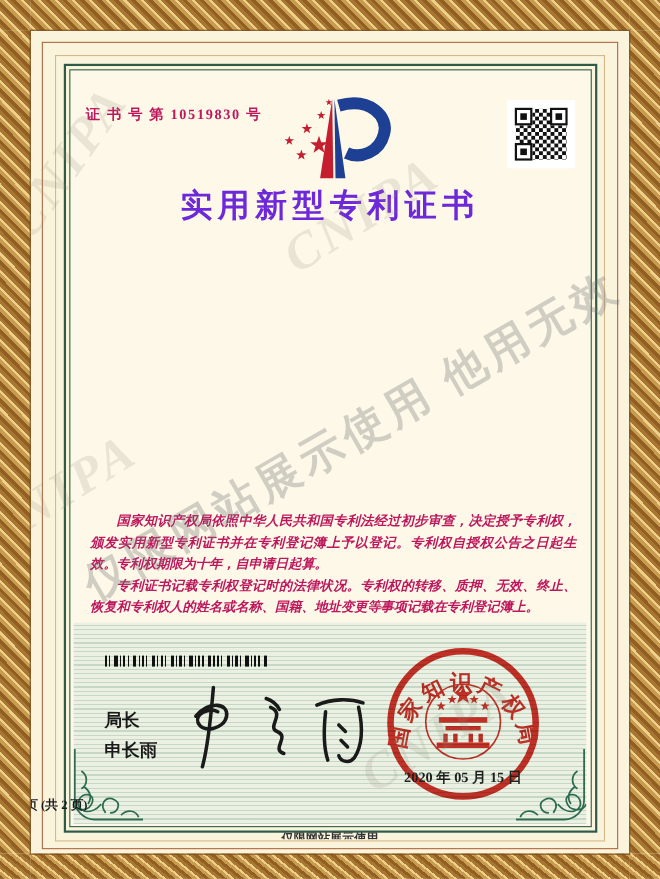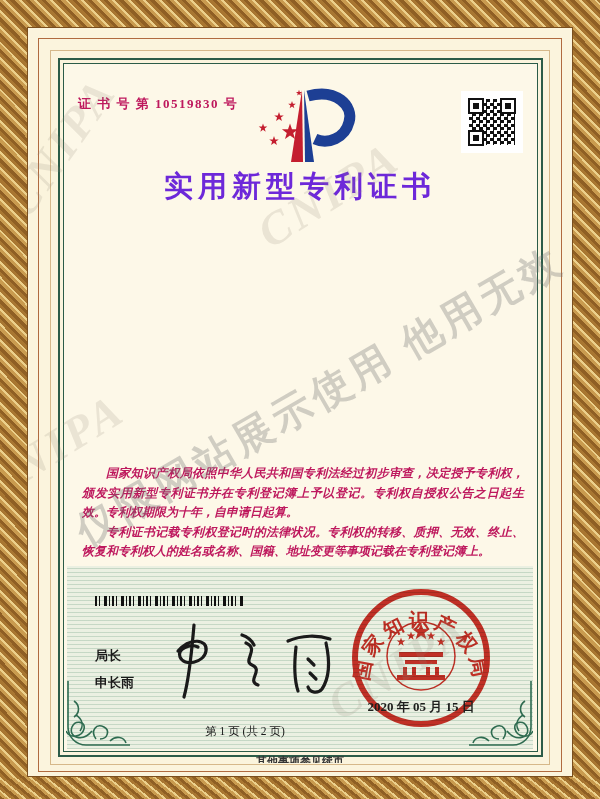--- a/index.html
+++ b/index.html
@@ -40,27 +40,27 @@
   .finder::after{content:"";position:absolute;left:3px;top:3px;width:6px;height:6px;background:#111;}
   .f-tl{left:-1px;top:-1px;} .f-tr{right:-1px;top:-1px;} .f-bl{left:-1px;bottom:-1px;}
   .field{position:absolute;left:95px;display:flex;font-size:12px;font-weight:bold;color:#222;white-space:nowrap;}
   .flabel{display:inline-block;width:80px;text-align-last:justify;flex:none;margin-right:6px;}
   .fvalue{letter-spacing:.5px;}
   .addr2{position:absolute;left:181px;top:424px;font-size:12px;font-weight:bold;white-space:nowrap;}
   .paras{position:absolute;left:82px;top:464px;width:442px;z-index:5;}
   .paras p{margin:0;text-indent:2em;font-size:12px;line-height:19.5px;text-align:justify;font-style:italic;color:#be185d;font-weight:bold;}
   .barcode{left:95px;top:596px;width:150px;height:10px;z-index:6;
     background:repeating-linear-gradient(90deg,#111 0 2px,transparent 2px 4px,#111 4px 5px,transparent 5px 9px,#111 9px 12px,transparent 12px 14px,#111 14px 15px,transparent 15px 17px);}
-  .signer{left:95px;top:642px;font-size:13px;font-weight:bold;line-height:27px;z-index:6;}
+  .signer{left:95px;top:642px;font-size:16px;font-weight:bold;line-height:27px;z-index:6;}
   .sig-svg{position:absolute;left:150px;top:613px;z-index:6;}
   .seal{position:absolute;left:346px;top:586px;z-index:7;mix-blend-mode:multiply;opacity:.95;}
   .flourish{position:absolute;z-index:4;}
   .fl-left{left:66px;top:681px;}
   .fl-right{left:469px;top:681px;transform:scaleX(-1);}
-  .pagefoot{left:0;top:724px;width:490px;text-align:center;font-size:11.5px;font-weight:normal;z-index:6;}
+  .pagefoot{left:0;top:724px;width:490px;font-size:11.5px;font-weight:bold;z-index:6;}
   .contnote-clip{position:absolute;left:0;top:754px;width:600px;height:9px;overflow:hidden;z-index:6;}
   .contnote{width:600px;text-align:center;font-size:11px;font-weight:bold;color:#333;}
   
   .wm{position:absolute;pointer-events:none;white-space:nowrap;z-index:20;}
   .wm-main{left:-10px;top:368px;width:660px;text-align:center;font-size:40px;font-weight:bold;
     letter-spacing:5px;color:rgba(115,115,115,.32);transform:rotate(-30deg);}
   .wm-cnipa{font-size:46px;font-weight:bold;font-style:italic;color:rgba(150,140,122,.18);letter-spacing:4px;}
   .wm-c1{left:-18px;top:120px;transform:rotate(-55deg);}
   .wm-c2{left:250px;top:168px;transform:rotate(-32deg);}
   .wm-c3{left:-25px;top:420px;transform:rotate(-32deg);}
@@ -207,21 +207,21 @@
       <path d="M26,50 C16,62 2,56 6,46 C9,39 20,40 18,48 C16,56 4,58 0,50"></path>
       <path d="M30,58 C24,50 30,42 38,46 C44,49 42,58 34,58"></path>
       <path d="M10,34 C16,38 18,44 14,50"></path>
       <path d="M44,60 C50,54 58,56 60,62"></path>
       <path d="M8,20 C14,24 14,32 8,36"></path>
     </g>
   </svg>
 
   <div class="layer pagefoot">第 1 页 (共 2 页)</div>
   <div class="contnote-clip">
-    <div class="contnote">其他事项参见续页</div>
+    <div class="contnote">仅限网站展示使用</div>
   </div>
 
   <div class="wm wm-main">仅限网站展示使用  他用无效</div>
   <div class="wm wm-cnipa wm-c1">CNIPA</div>
   <div class="wm wm-cnipa wm-c2">CNIPA</div>
   <div class="wm wm-cnipa wm-c3">CNIPA</div>
   <div class="wm wm-cnipa wm-c4">CNIPA</div>
 
   <div class="gold-frame"></div>
   <div class="gold-edge"></div>

